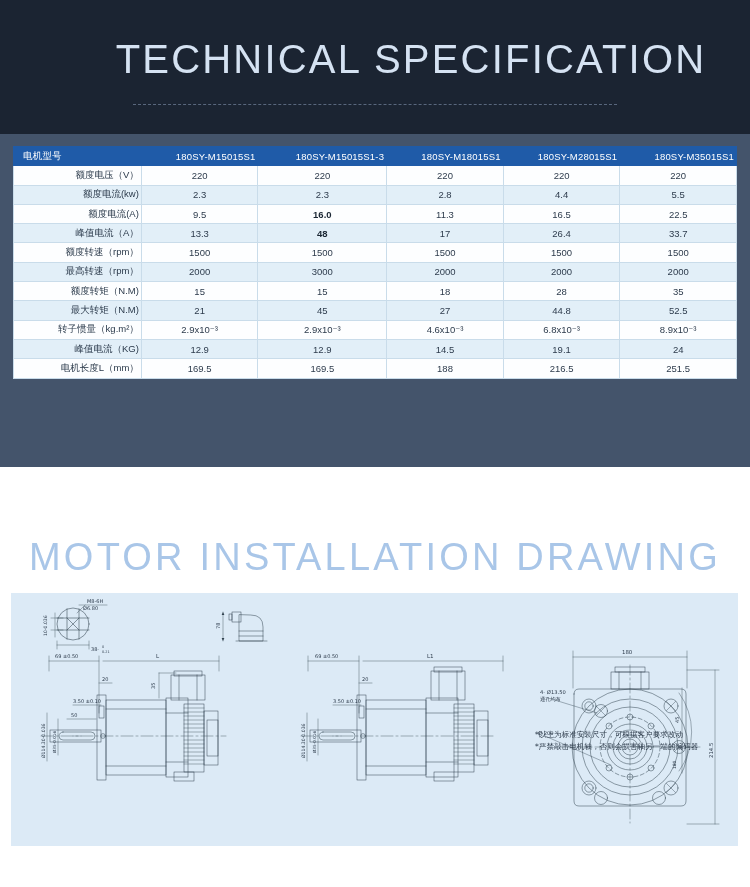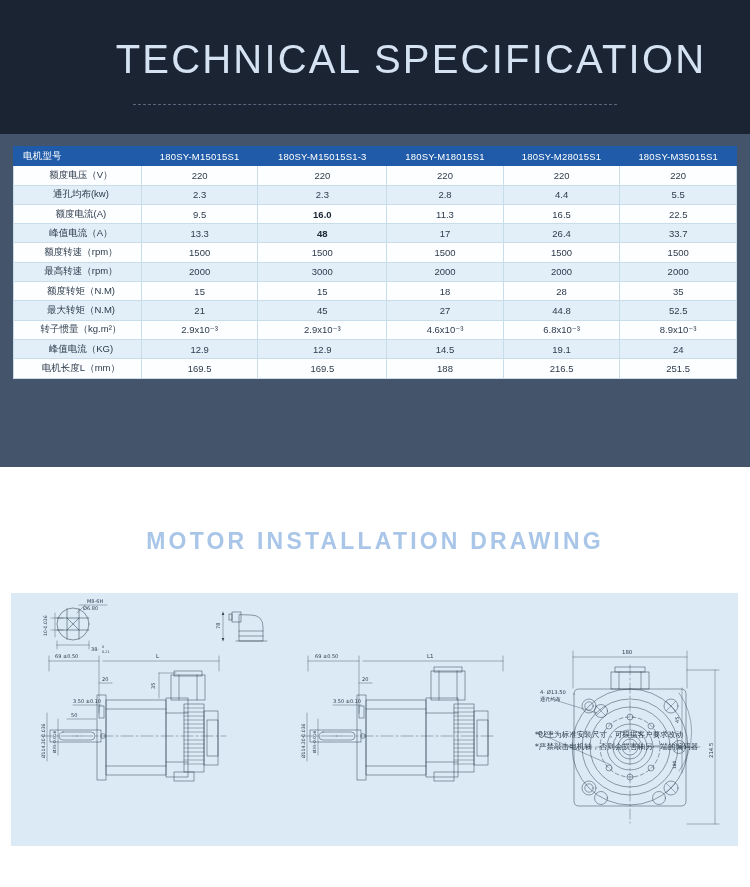--- a/index.html
+++ b/index.html
@@ -37,39 +37,39 @@
     position: absolute; left: 13px; top: 146px;
     width: 724px; border-collapse: collapse;
     font-size: 9.5px; color: #2d3b4c;
   }
   .spec-table th, .spec-table td {
     height: 19.3px; padding: 0 2px; text-align: center;
     border: 1px solid #c9dcea; font-weight: 400; white-space: nowrap;
   }
   .spec-table thead th {
     background: #1f5ba8; color: #ffffff; font-size: 9.5px;
-    border: 1px solid #1f5ba8; letter-spacing: .2px;
+    border: 1px solid #1f5ba8; letter-spacing: .2px; text-align: right;
   }
   .spec-table thead th.rowhead-th { text-align: left; padding-left: 9px; }
   .spec-table td.rowhead {
-    text-align: center; padding-left: 9px; color: #2b3a4b;
+    text-align: right; padding-left: 9px; color: #2b3a4b;
   }
   .spec-table tbody tr:nth-child(odd) td  { background: #fdfeff; }
   .spec-table tbody tr:nth-child(even) td { background: #e2eff8; }
   .spec-table td.bold { font-weight: 700; color: #1a2633; }
 
   
   .draw-section {
     position: absolute; left: 0; top: 467px; width: 750px; height: 420px;
     background: #ffffff;
   }
   .draw-title-wrap { position: absolute; left: 0; top: 54px; width: 750px; text-align: center; }
   .draw-title {
-    font-size: 23px; font-weight: 700; letter-spacing: 3.2px;
-    color: #a9c6e8; line-height: 40px; white-space: nowrap;
+    font-size: 38px; font-weight: 400; letter-spacing: 3.2px;
+    color: #a9c6e8; line-height: 40px; white-space: nowrap; margin-top: 16px;
   }
   .draw-panel {
     position: absolute; left: 11px; top: 126px; width: 727px; height: 253px;
     background: #dceaf6;
   }
   .draw-svg { display: block; width: 727px; height: 253px; }
   .notes {
     position: absolute; left: 524px; top: 136px; width: 220px;
     font-size: 7.6px; line-height: 12px; color: #2c3a4a;
     font-family: "DejaVu Sans", "Liberation Sans", sans-serif;
@@ -103,21 +103,21 @@
       <tbody id="body-rows">
           <tr>
             <td class="rowhead">额度电压（V）</td>
             <td>220</td>
             <td>220</td>
             <td>220</td>
             <td>220</td>
             <td>220</td>
           </tr>
           <tr>
-            <td class="rowhead">通孔均布(kw)</td>
+            <td class="rowhead">额度电流(kw)</td>
             <td>2.3</td>
             <td>2.3</td>
             <td>2.8</td>
             <td>4.4</td>
             <td>5.5</td>
           </tr>
           <tr>
             <td class="rowhead">额度电流(A)</td>
             <td>9.5</td>
             <td class="bold">16.0</td>

